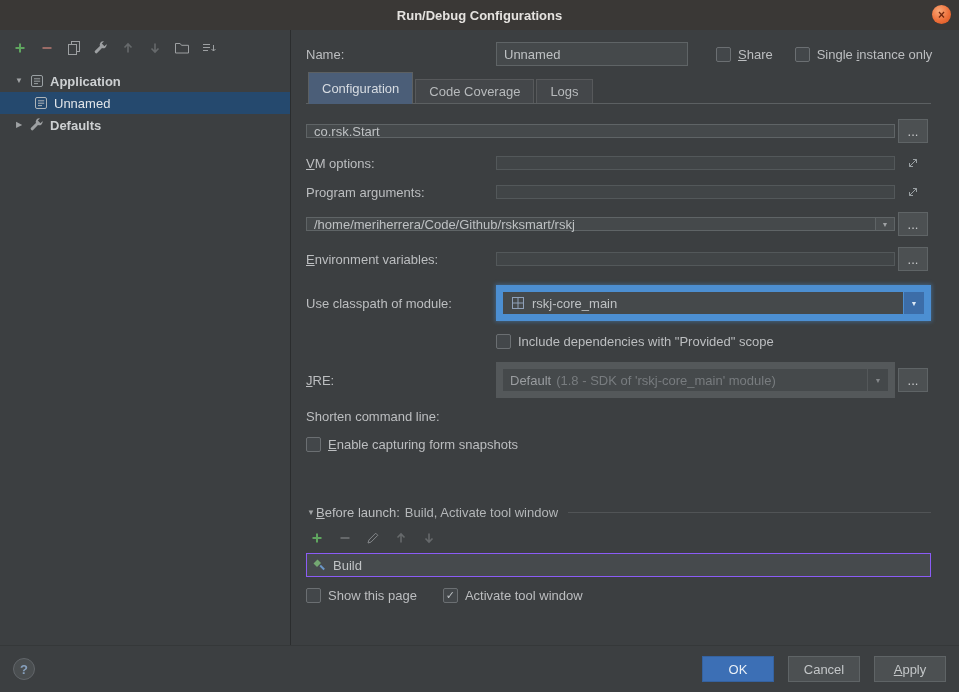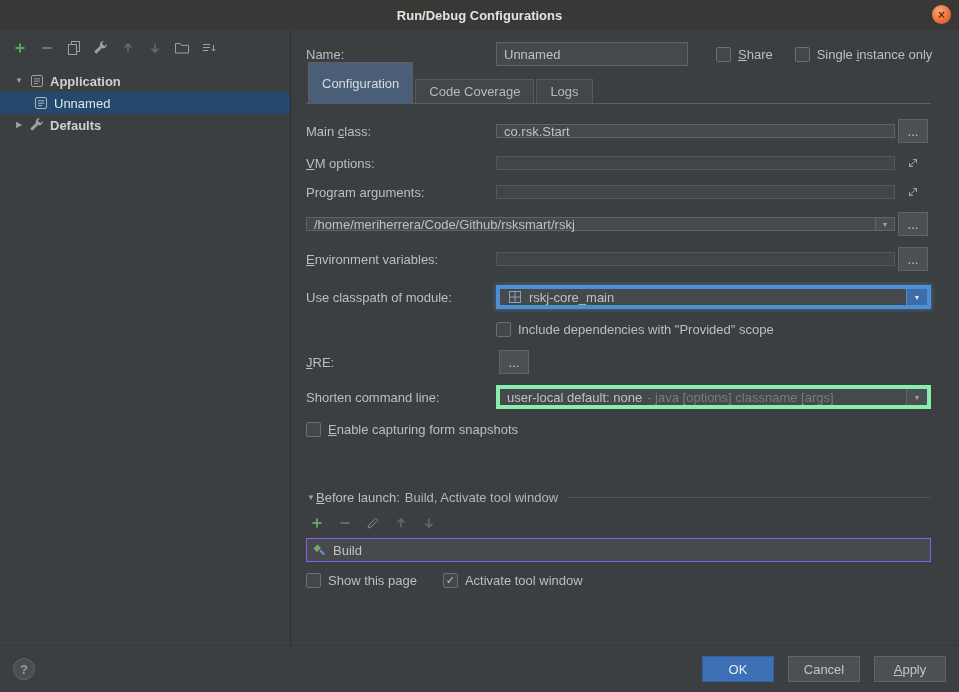--- a/index.html
+++ b/index.html
@@ -36,36 +36,36 @@
   .name-label{flex:0 0 56px;}
   .name-input{width:330px;height:24px;background:#45494b;border:1px solid #5f6466;color:#bec1c3;padding:0 7px;font:inherit;outline:none;}
   .cbgroup{display:flex;align-items:center;gap:7px;margin-left:28px;white-space:nowrap;}
   .cbgroup.tight{margin-left:22px;}
   .checkbox{width:15px;height:15px;flex:0 0 15px;background:#43474a;border:1px solid #6b6f72;border-radius:2px;display:flex;align-items:center;justify-content:center;font-size:11px;color:#bcc0c3;line-height:1;}
   .cblabel{color:#bcbec0;}
 
   
   .tabstrip{display:flex;align-items:flex-end;border-bottom:1px solid #5c6062;padding-left:2px;height:26px;}
   .tab{height:24px;display:flex;align-items:center;padding:0 13px;background:#44474a;border:1px solid #57595b;border-bottom:none;color:#b7babc;margin-right:2px;}
-  .tab.active{background:#4b5e78;border-color:#5c6062;color:#d7dce2;margin-bottom:-1px;height:42px;}
+  .tab.active{background:#4b5e78;border-color:#5c6062;color:#d7dce2;margin-bottom:-1px;height:32px;}
 
   
   .tabpane{padding-top:15px;}
   .frow{display:flex;align-items:center;margin-bottom:11px;}
   .frow.cbrow{height:18px;margin-bottom:12px;}
   .mt14{margin-top:14px;}
   .flabel{flex:0 0 190px;color:#bcbec0;white-space:nowrap;}
   .tfield{flex:1;height:14px;background:#45494b;border:1px solid #5f6466;display:flex;align-items:center;padding-left:7px;color:#bec1c3;min-width:0;}
   .tfield.dim{background:#414547;border-color:#53585a;}
   .fvalue{white-space:nowrap;overflow:hidden;}
   .field-arrow{margin-left:auto;align-self:stretch;flex:0 0 19px;display:flex;align-items:center;justify-content:center;font-size:7px;color:#9fa2a4;border-left:1px solid #5f6466;background:#4a4e50;}
   .gutter{flex:0 0 36px;display:flex;align-items:center;justify-content:center;}
   .browse{width:30px;height:24px;background:#4c5052;border:1px solid #5f6466;color:#c6c8ca;font:inherit;display:flex;align-items:center;justify-content:center;line-height:1;}
   .iconbtn{width:18px;height:18px;background:none;border:none;padding:1px;display:flex;align-items:center;justify-content:center;}
-  .combo{flex:1;height:24px;background:#45494b;border:4px solid #86efac;display:flex;align-items:center;padding-left:7px;min-width:0;color:#bec1c3;}
+  .combo{flex:1;height:36px;background:#45494b;border:7px solid #86efac;display:flex;align-items:center;padding-left:7px;min-width:0;color:#bec1c3;}
   .combo-arrow{margin-left:auto;align-self:stretch;flex:0 0 21px;display:flex;align-items:center;justify-content:center;font-size:7px;color:#a3a6a8;background:#4c5052;border-left:1px solid #5f6466;}
   .combo.focus{border-color:#4c8fd2;box-shadow:0 0 4px 1px rgba(74,143,210,.45);}
   .combo.focus .combo-arrow{background:#3c6da8;border-left-color:#4c8fd2;color:#dce8f4;}
   .combo.dim{border-color:#54585a;color:#9a9da0;}
   .combo.dim .combo-arrow{background:#44484a;border-left-color:#54585a;color:#84878a;}
   .fhint{color:#787c7f;margin-left:5px;white-space:nowrap;overflow:hidden;}
   .mic{margin-right:6px;flex:0 0 16px;}
   .cbrow .flabel{flex:0 0 190px;}
   .cbrow .cblabel{margin-left:7px;}
 
@@ -192,21 +192,20 @@
 
       <div class="tabstrip">
         <div class="tab active">Configuration</div>
         <div class="tab">Code Coverage</div>
         <div class="tab">Logs</div>
       </div>
 
       <div class="tabpane">
 
         <div class="frow">
-          <span class="flabel">Main <u>c</u>lass:</span>
           <div class="tfield">
             <span class="fvalue">co.rsk.Start</span>
           </div>
           <span class="gutter">
             <button class="browse">...</button>
           </span>
         </div>
 
         <div class="frow">
           <span class="flabel"><u>V</u>M options:</span>
@@ -269,32 +268,32 @@
         </div>
 
         <div class="frow cbrow">
           <span class="flabel"></span>
           <span class="checkbox"></span>
           <span class="cblabel">Include dependencies with "Provided" scope</span>
         </div>
 
         <div class="frow">
           <span class="flabel"><u>J</u>RE:</span>
+          <div class="combo dim">
+            <span class="fvalue">Default</span>
+            <span class="fhint">(1.8 - SDK of 'rskj-core_main' module)</span>
+            <span class="combo-arrow">▼</span>
+          </div>
           <span class="gutter">
             <button class="browse">...</button>
           </span>
         </div>
 
         <div class="frow">
           <span class="flabel">Shorten command line:</span>
-          <div class="combo">
-            <span class="fvalue">user-local default: none</span>
-            <span class="fhint">- java [options] classname [args]</span>
-            <span class="combo-arrow">▼</span>
-          </div>
         </div>
 
         <div class="frow cbrow">
           <span class="checkbox"></span>
           <span class="cblabel"><u>E</u>nable capturing form snapshots</span>
         </div>
 
       </div>
 
       <div class="section-header">

